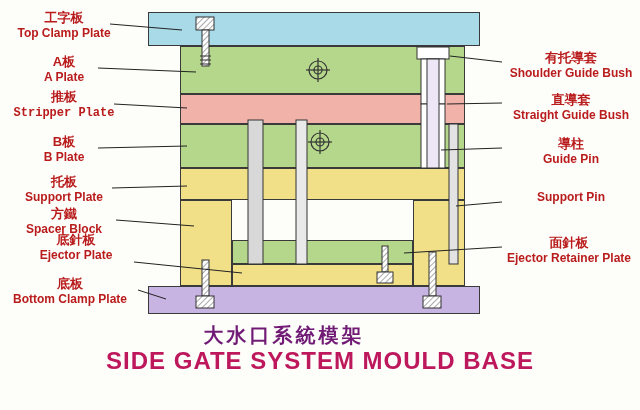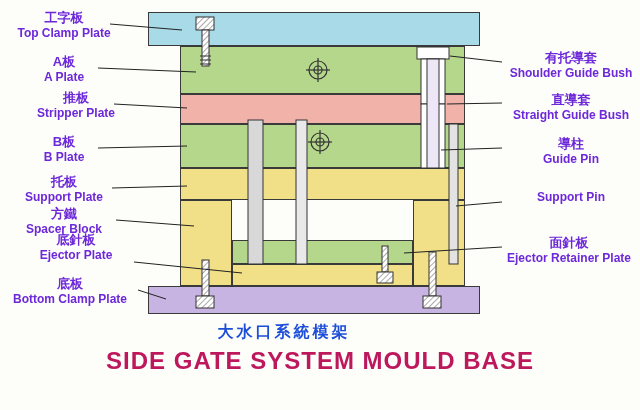--- a/index.html
+++ b/index.html
@@ -1,25 +1,25 @@
 <!DOCTYPE html>
 <html><head>
 <meta charset="utf-8">
 <style>
   html,body{margin:0;padding:0;}
   body{font-family:"Liberation Sans","DejaVu Sans",sans-serif;background:#fff;}
   .canvas{position:relative;width:640px;height:410px;background:#fdfdfa;overflow:hidden;}
   .plate{position:absolute;border:1px solid #3a3a3a;box-sizing:border-box;}
   .overlay{position:absolute;left:0;top:0;pointer-events:none;}
-  .label{position:absolute;text-align:center;color:#6d28d9;line-height:1.2;}
+  .label{position:absolute;text-align:center;color:#b91c1c;line-height:1.2;}
   .label .zh{font-size:13px;font-weight:bold;white-space:nowrap;}
   .label .en{font-size:12px;font-weight:bold;white-space:nowrap;}
   .label-right{text-align:center;}
   .title-zh{position:absolute;left:0;width:568px;top:322px;text-align:center;
-            font-size:16px;font-weight:bold;color:#1d4ed8;letter-spacing:3px;}
+            font-size:20px;font-weight:bold;color:#701a75;letter-spacing:3px;}
   .title-en{position:absolute;left:0;width:640px;top:347px;text-align:center;
             font-size:24px;font-weight:bold;color:#be185d;letter-spacing:1px;}
 </style>
 </head>
 <body>
 
 <div class="canvas">
 
   <div class="plate" style="left: 148px; top: 12px; width: 332px; height: 34px; background-color: rgb(169, 218, 232);"></div>
   <div class="plate" style="left: 180px; top: 46px; width: 285px; height: 48px; background-color: rgb(181, 215, 139);"></div>
@@ -103,21 +103,21 @@
   </svg>
 
   <div class="label" style="left:8px;top:10px;width:112px;">
     <div class="zh">工字板</div>
     <div class="en">Top Clamp Plate</div>
   </div>
   <div class="label" style="left:8px;top:54px;width:112px;">
     <div class="zh">A板</div>
     <div class="en">A Plate</div>
   </div>
-  <div class="label" style="left:20px;top:90px;width:112px;">
+  <div class="label" style="left:8px;top:90px;width:112px;font-family:Liberation Mono, monospace;">
     <div class="zh">推板</div>
     <div class="en">Stripper Plate</div>
   </div>
   <div class="label" style="left:8px;top:134px;width:112px;">
     <div class="zh">B板</div>
     <div class="en">B Plate</div>
   </div>
   <div class="label" style="left:8px;top:174px;width:112px;">
     <div class="zh">托板</div>
     <div class="en">Support Plate</div>

